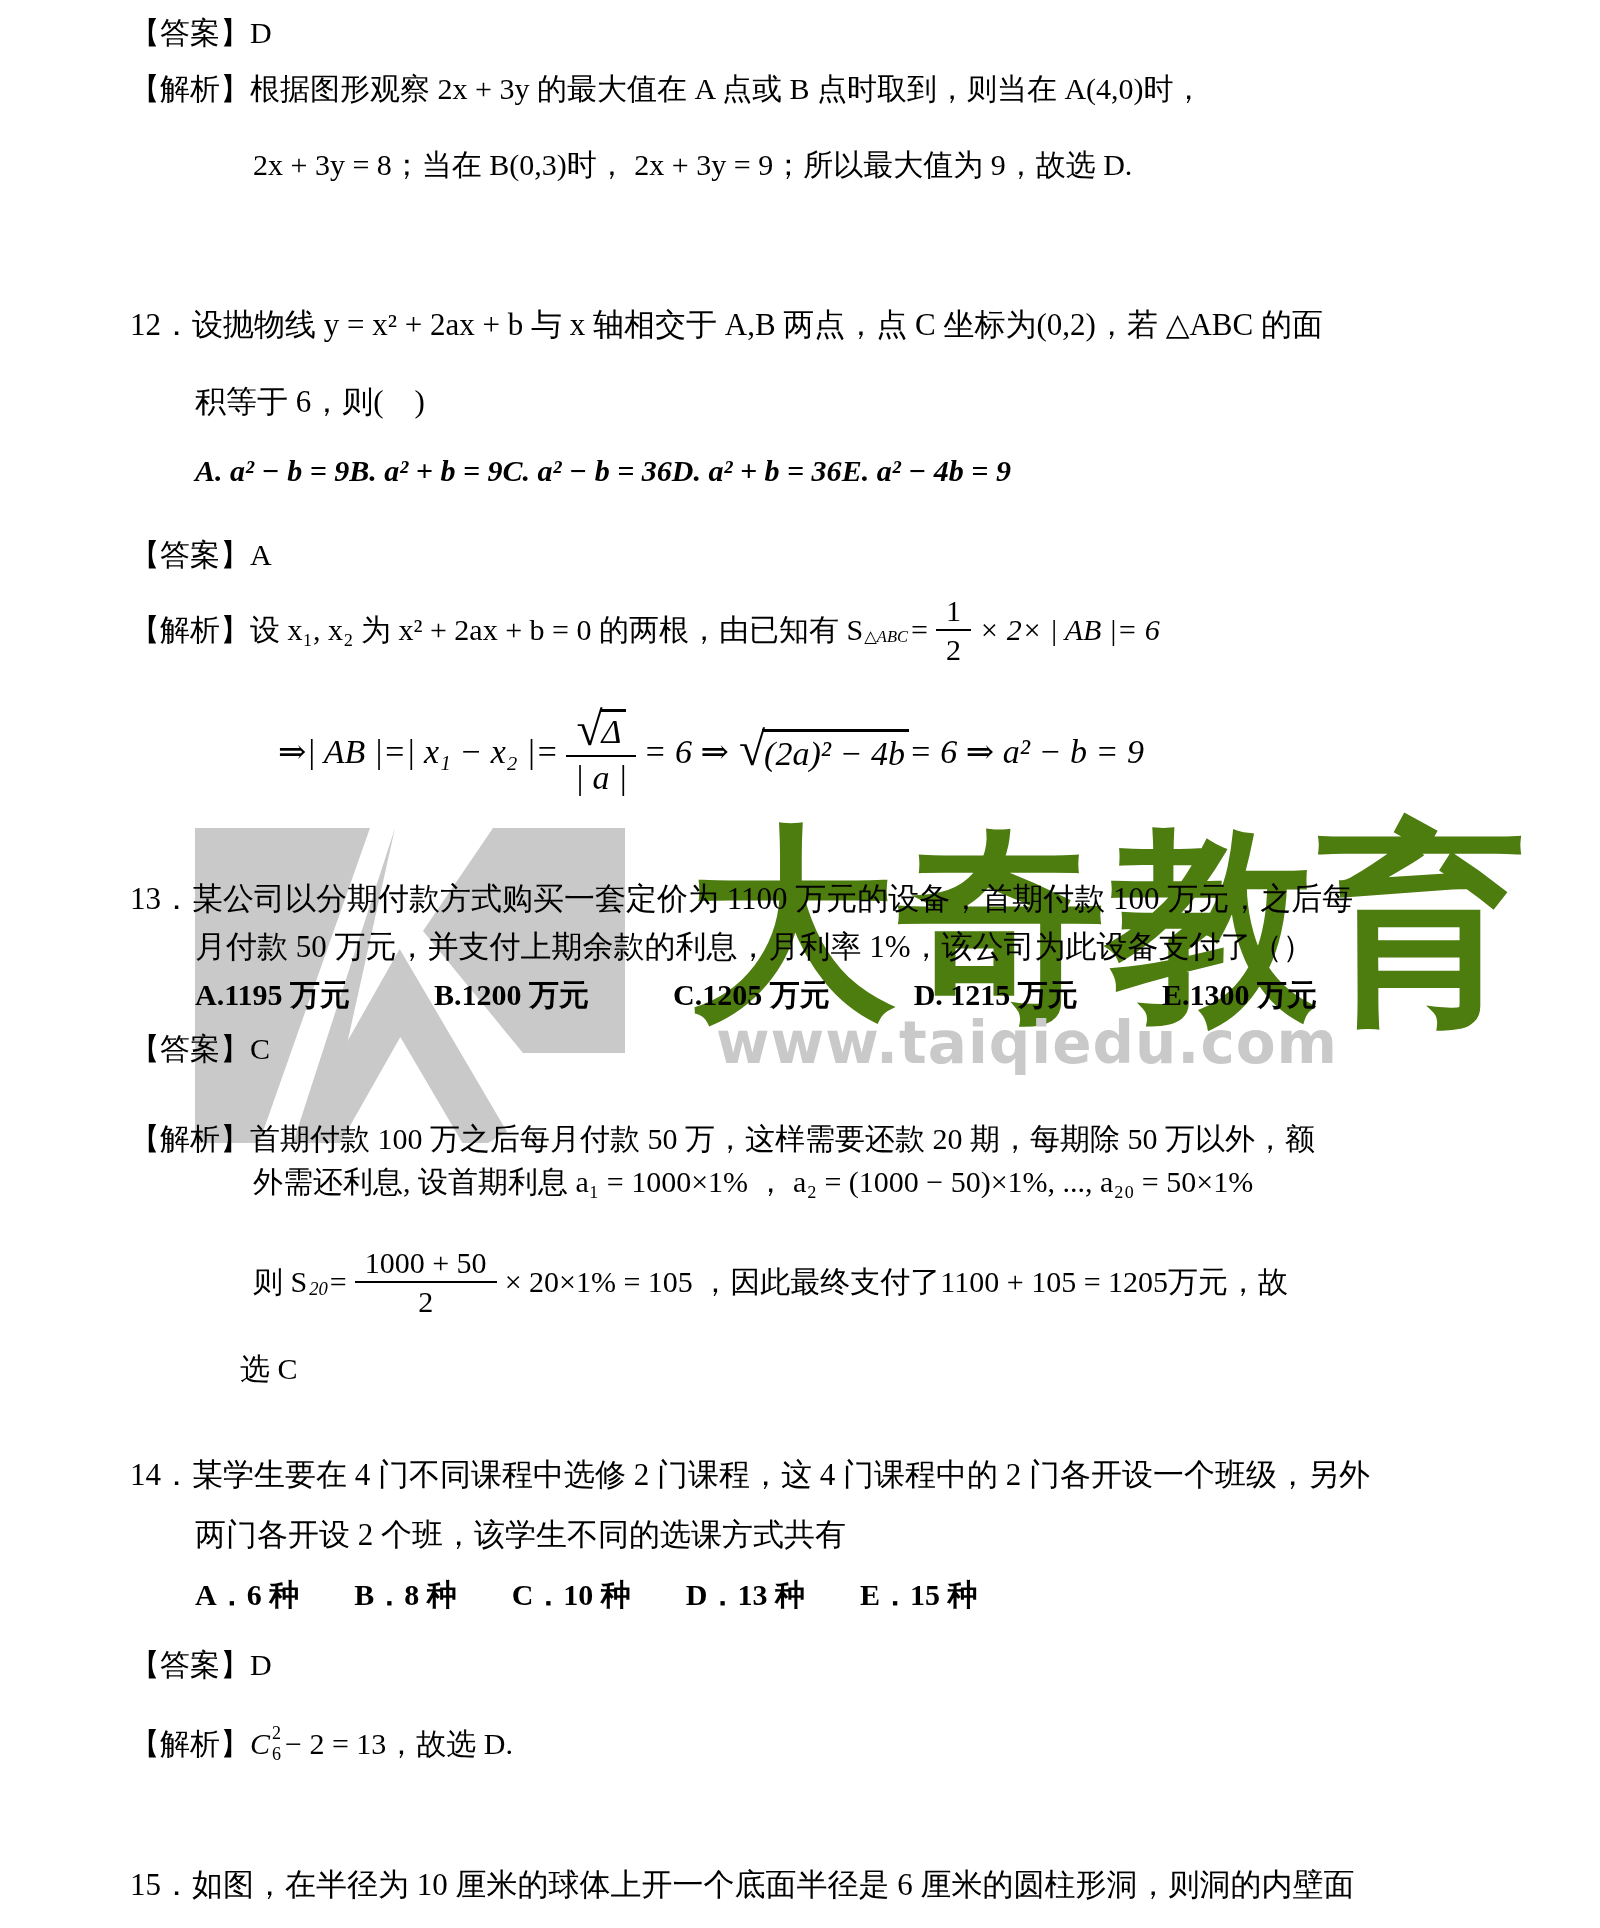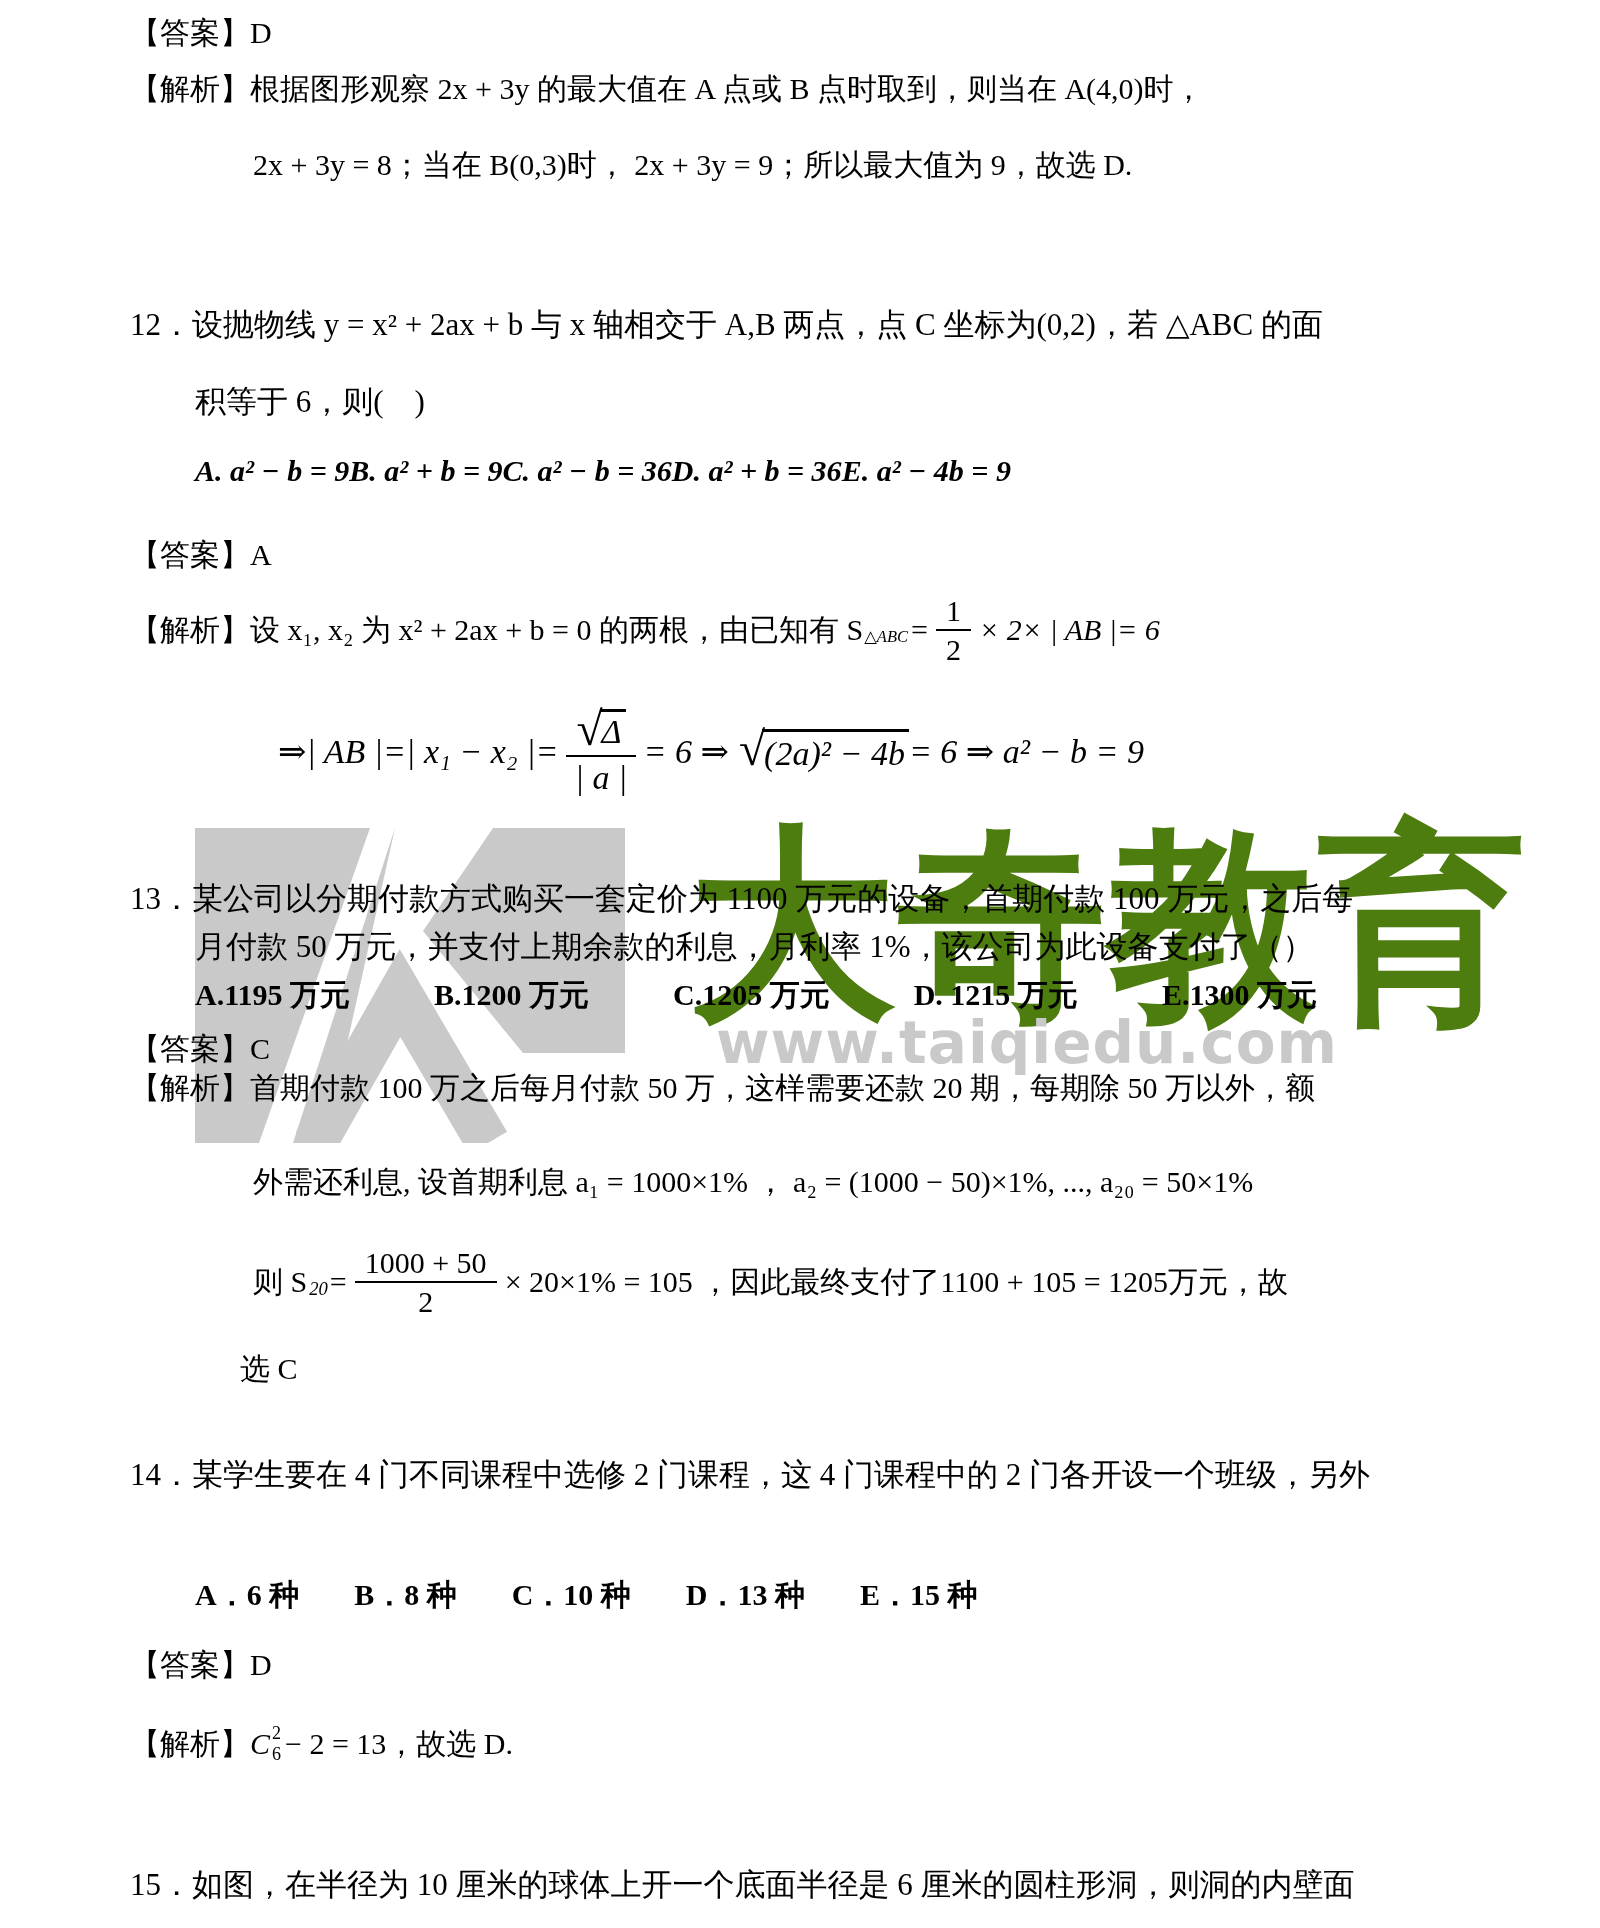--- a/index.html
+++ b/index.html
@@ -135,21 +135,21 @@
   <div class="line opts gap52" style="left:195px;top:976px">
     <span>A.1195 万元</span>
     <span>B.1200 万元</span>
     <span>C.1205 万元</span>
     <span>D. 1215 万元</span>
     <span>E.1300 万元</span>
   </div>
   <div class="line" style="left:130px;top:1030px">
     <span>【答案】</span><span>C</span>
   </div>
-  <div class="line" style="left:130px;top:1069px">
+  <div class="line" style="left:130px;top:1120px">
     <span>【解析】</span><span>首期付款 100 万之后每月付款 50 万，这样需要还款 20 期，每期除 50 万以外，额</span>
   </div>
   <div class="line" style="left:253px;top:1163px">
     <span>外需还利息, 设首期利息 a₁ = 1000×1% ， a₂ = (1000 − 50)×1%, ..., a₂₀ = 50×1%</span>
   </div>
   <div class="line mrow" style="left:253px;top:1232px;height:100px">
     <span>则 S</span>
       <span class="sub-u mathit">20</span>
       <span>=</span>
       <span class="frac">
@@ -157,20 +157,23 @@
         <span class="den">2</span>
       </span>
       <span>× 20×1% = 105 ，因此最终支付了1100 + 105 = 1205万元，故</span>
   </div>
   <div class="line" style="left:240px;top:1350px">
     <span>选 C</span>
   </div>
 
   <div class="line stem" style="left:130px;top:1456px">
     <span>14．</span><span>某学生要在 4 门不同课程中选修 2 门课程，这 4 门课程中的 2 门各开设一个班级，另外</span>
+  </div>
+  <div class="line stem" style="left:195px;top:1516px">
+    <span>两门各开设 2 个班，该学生不同的选课方式共有</span>
   </div>
   <div class="line opts gap55" style="left:195px;top:1576px">
     <span>A．6 种</span>
     <span>B．8 种</span>
     <span>C．10 种</span>
     <span>D．13 种</span>
     <span>E．15 种</span>
   </div>
   <div class="line" style="left:130px;top:1646px">
     <span>【答案】</span><span>D</span>

